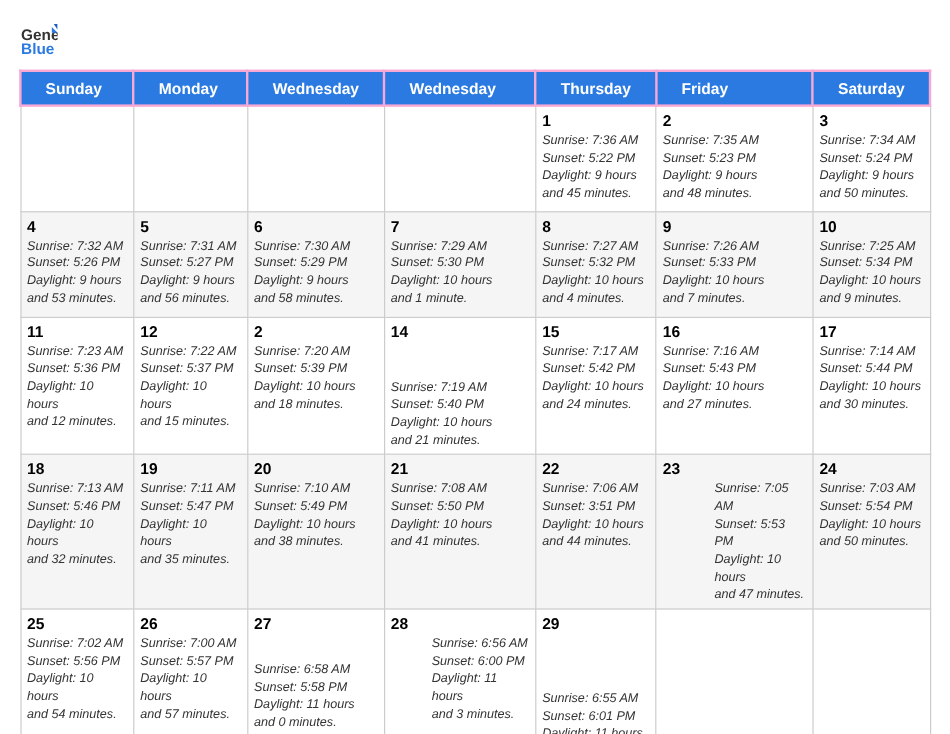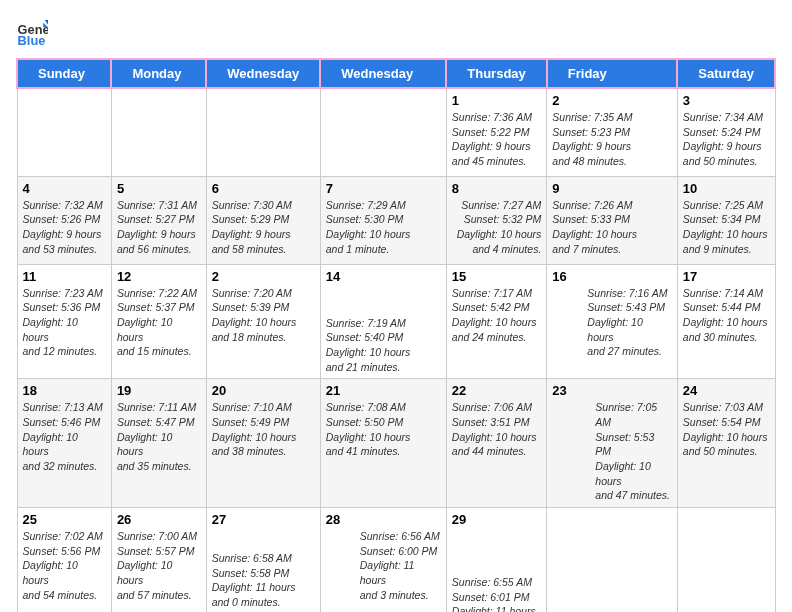--- a/index.html
+++ b/index.html
@@ -166,21 +166,21 @@
         </td>
         <td>
           <span class="day-number">7</span>
           <div class="day-info" style="white-space: pre-line;">Sunrise: 7:29 AM
 Sunset: 5:30 PM
 Daylight: 10 hours
 and 1 minute.</div>
         </td>
         <td>
           <span class="day-number">8</span>
-          <div class="day-info" style="white-space: pre-line; text-align: right;">Sunrise: 7:27 AM
+          <div class="day-info" style="white-space: pre-line;">Sunrise: 7:27 AM
 Sunset: 5:32 PM
 Daylight: 10 hours
 and 4 minutes.</div>
         </td>
         <td>
           <span class="day-number">9</span>
           <div class="day-info" style="white-space: pre-line;">Sunrise: 7:26 AM
 Sunset: 5:33 PM
 Daylight: 10 hours
 and 7 minutes.</div>
@@ -224,21 +224,21 @@
         </td>
         <td>
           <span class="day-number">15</span>
           <div class="day-info" style="white-space: pre-line;">Sunrise: 7:17 AM
 Sunset: 5:42 PM
 Daylight: 10 hours
 and 24 minutes.</div>
         </td>
         <td>
           <span class="day-number">16</span>
-          <div class="day-info" style="white-space: pre-line; margin-left: 35px;">Sunrise: 7:16 AM
+          <div class="day-info" style="white-space: pre-line;">Sunrise: 7:16 AM
 Sunset: 5:43 PM
 Daylight: 10 hours
 and 27 minutes.</div>
         </td>
         <td>
           <span class="day-number">17</span>
           <div class="day-info" style="white-space: pre-line;">Sunrise: 7:14 AM
 Sunset: 5:44 PM
 Daylight: 10 hours
 and 30 minutes.</div>

